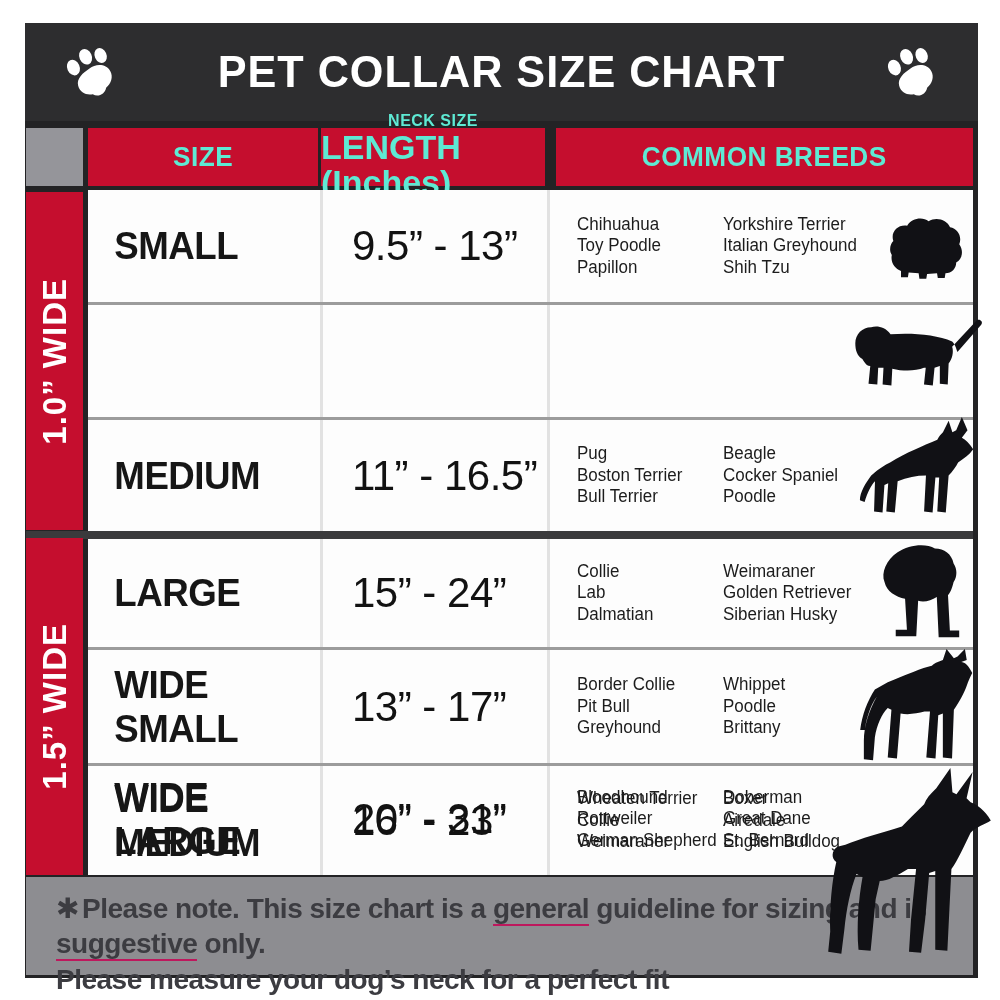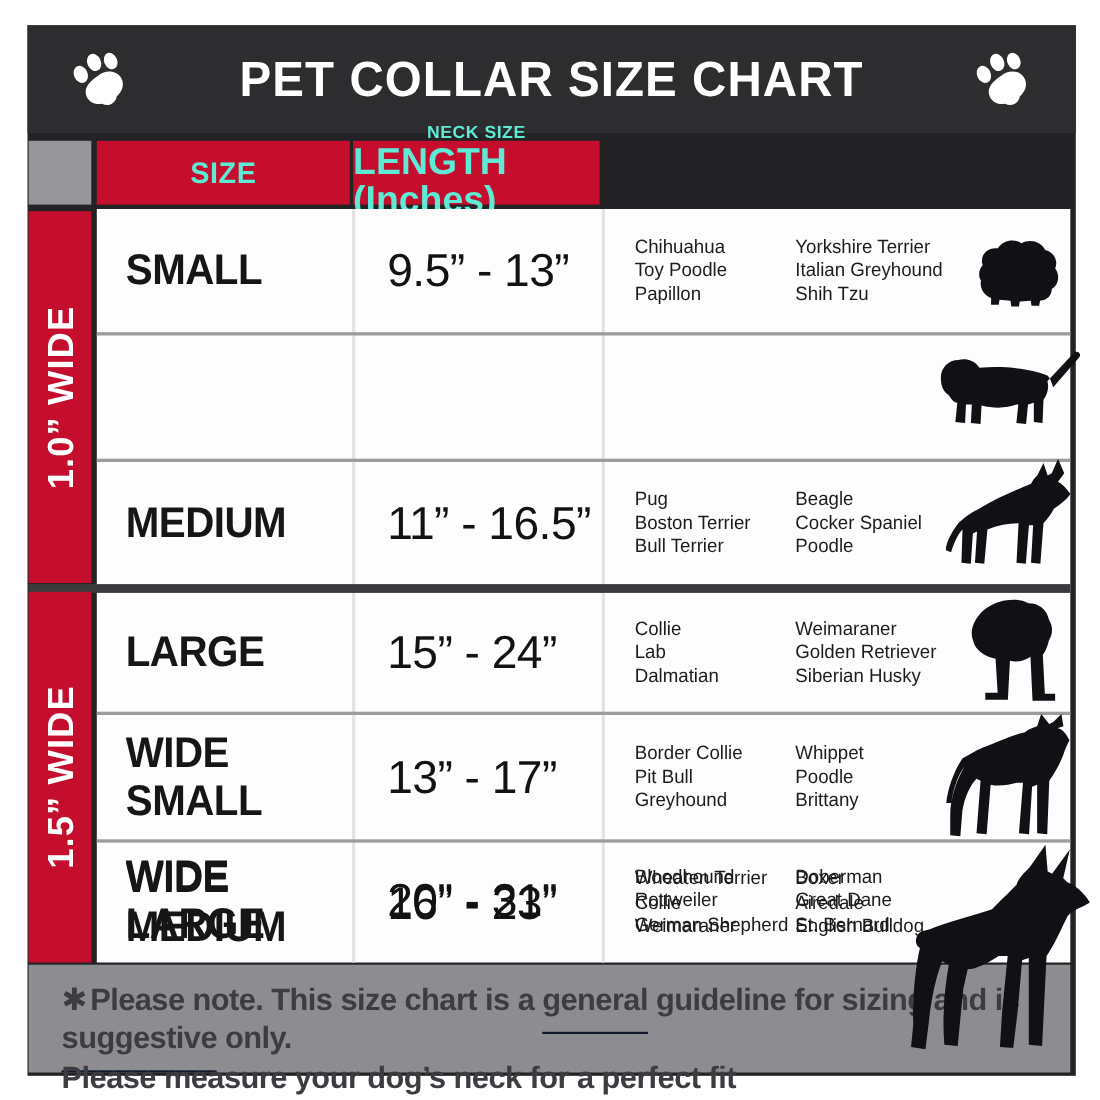--- a/index.html
+++ b/index.html
@@ -50,21 +50,21 @@
   .sidebar{position:absolute;left:1px;width:57px;background:#c50e2e;display:flex;
     align-items:center;justify-content:center;}
   .bar1{top:169px;height:338px;} .bar2{top:515px;height:337px;}
   .vert{writing-mode:vertical-rl;transform:rotate(180deg);color:#ffffff;font-size:33px;
     font-weight:700;letter-spacing:1px;white-space:nowrap;}
 
   
   .footer{position:absolute;left:1px;top:854px;width:947px;height:98px;background:#8d8d91;
     box-sizing:border-box;padding:14px 0 0 30px;color:#3c3c41;font-size:28px;font-weight:700;
     line-height:1.26;letter-spacing:-0.5px;}
-  .footer .u{border-bottom:2px solid #0f172a;padding-bottom:14px;}
+  .footer .u{border-bottom:2px solid #be185d;padding-bottom:0;}
   .ast{margin-right:3px;}
 
   
   .dog{position:absolute;z-index:5;}
   .dog path{fill:#111115;}
   .d1{left:853px;top:190px;width:92px;height:70px;}
   .d2{left:823px;top:292px;width:137px;height:81px;}
   .d3{left:833px;top:393px;width:118px;height:106px;}
   .d4{left:848px;top:518px;width:94px;height:98px;}
   .d5{left:826px;top:626px;width:124px;height:115px;}
@@ -96,20 +96,23 @@
   </div>
 
   <div class="corner"></div>
   <div class="hcell hc-size">
     <span class="h-main">SIZE</span>
   </div>
   <div class="hcell hc-length">
     <span class="h-sub">NECK SIZE</span>
     <span class="h-len">LENGTH (Inches)</span>
   </div>
+  <div class="hcell hc-breeds">
+    <span class="h-main">COMMON BREEDS</span>
+  </div>
 
   <div class="bodygrid">
     <div class="vline v1"></div>
     <div class="vline v2"></div>
     <div class="hline hl1"></div>
     <div class="hline hl2"></div>
     <div class="hline hl3"></div>
     <div class="hline hl4"></div>
     <div class="hline hl5"></div>
 

